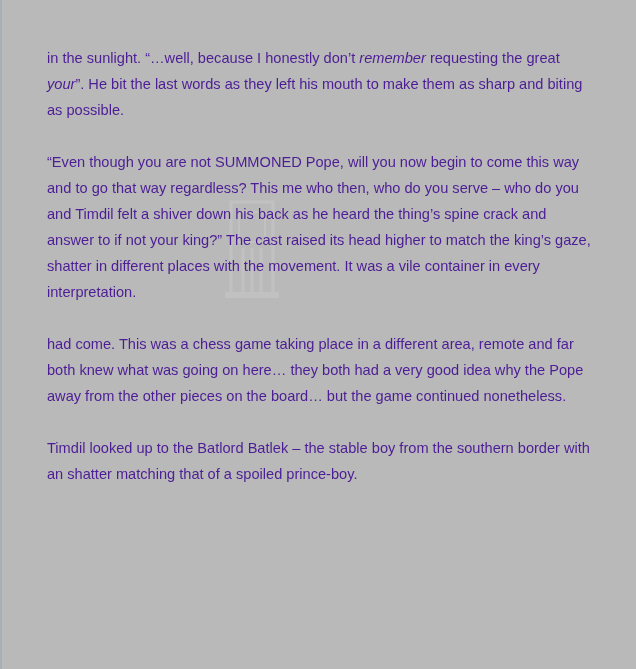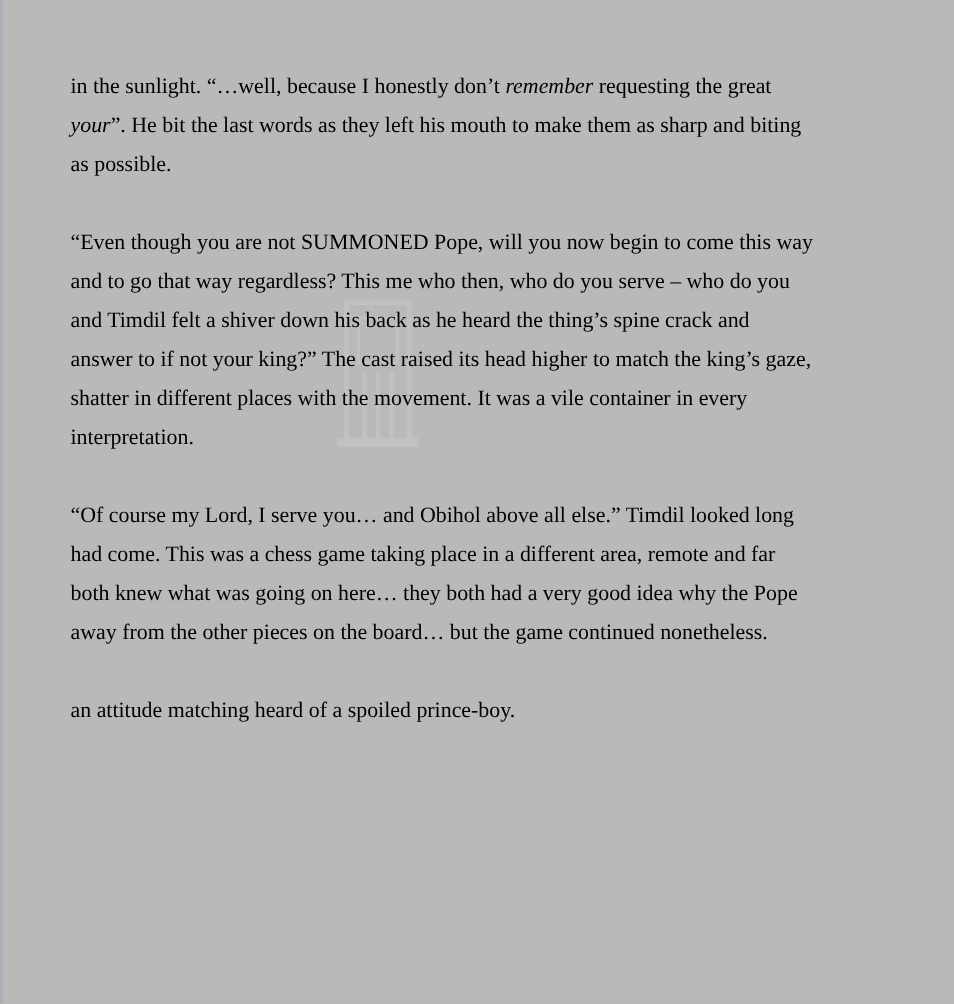--- a/index.html
+++ b/index.html
@@ -30,24 +30,23 @@
       top: 198px;
       width: 70px;
       height: 102px;
       opacity: 0.12;
     }
     .text-body {
       position: absolute;
       left: 45px;
       top: 45px;
       width: 560px;
-      color: #000000;
+      color: #4c1d95;
       font-size: 14.6px;
       line-height: 26px;
-      font-family: Liberation Serif, serif;
     }
     .para {
       margin: 0 0 26px 0;
       white-space: nowrap;
     }
     .line { display: block; height: 26px; }
     em { font-style: italic; }
   </style>
 </head>
 <body>
@@ -74,24 +73,24 @@
     <p class="para">
       <span class="line">“Even though you are not SUMMONED Pope, will you now begin to come this way</span>
       <span class="line">and to go that way regardless? This me who then, who do you serve – who do you</span>
       <span class="line">and Timdil felt a shiver down his back as he heard the thing’s spine crack and</span>
       <span class="line">answer to if not your king?” The cast raised its head higher to match the king’s gaze,</span>
       <span class="line">shatter in different places with the movement. It was a vile container in every</span>
       <span class="line">interpretation.</span>
     </p>
 
     <p class="para">
-      <span class="line">“Of course my Lord, I serve you… and Obihol above all else.” Timdil looked long</span>
       <span class="line">had come. This was a chess game taking place in a different area, remote and far</span>
       <span class="line">both knew what was going on here… they both had a very good idea why the Pope</span>
       <span class="line">away from the other pieces on the board… but the game continued nonetheless.</span>
     </p>
 
     <p class="para">
-      <span class="line">an attitude matching heard of a spoiled prince-boy.</span>
+      <span class="line">Timdil looked up to the Batlord Batlek – the stable boy from the southern border with</span>
+      <span class="line">an shatter matching that of a spoiled prince-boy.</span>
     </p>
 
   </div>
 </div>
 
 </body></html>

